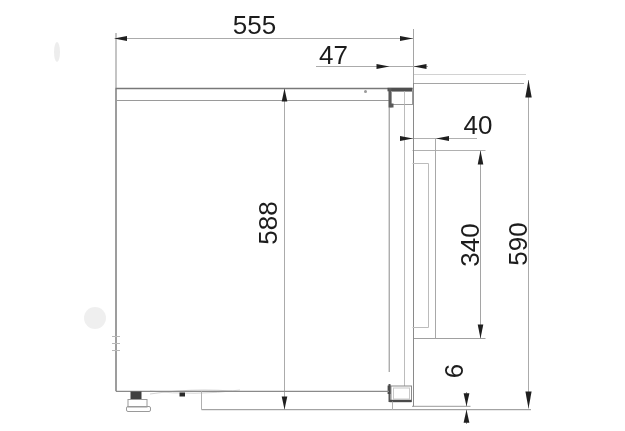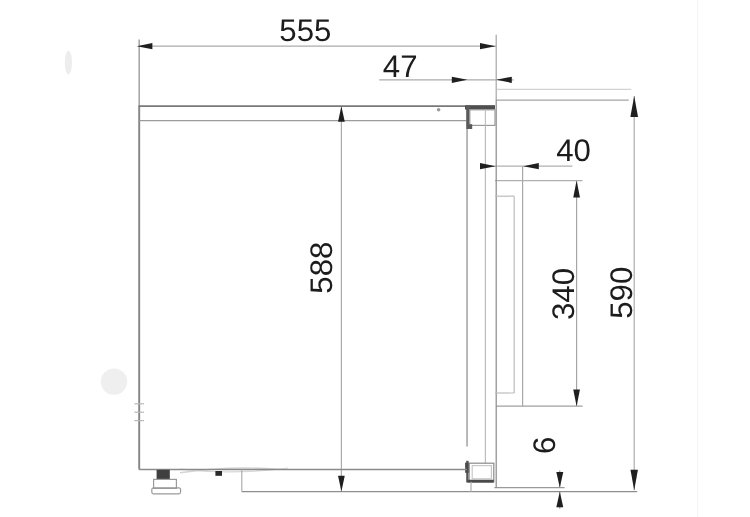--- a/index.html
+++ b/index.html
@@ -1,16 +1,16 @@
 <!DOCTYPE html>
 <html><head>
 <meta charset="utf-8">
 <style>
   html,body{margin:0;padding:0;background:#fff;}
-  .wrap{width:581px;height:431px;position:relative;overflow:hidden;background:#5eead4;text-align:center;}
+  .wrap{width:581px;height:431px;position:relative;overflow:hidden;background:#f9a8d4;text-align:center;}
   svg{display:block}
   text{font-family:"Liberation Sans",sans-serif;fill:#1c1c1c;}
 </style>
 </head>
 <body>
 <div class="wrap">
 <svg width="625" height="431" viewBox="0 0 625 431">
   <rect x="0" y="0" width="625" height="431" fill="#ffffff"></rect>
   <g stroke-linecap="butt" fill="none">
 

